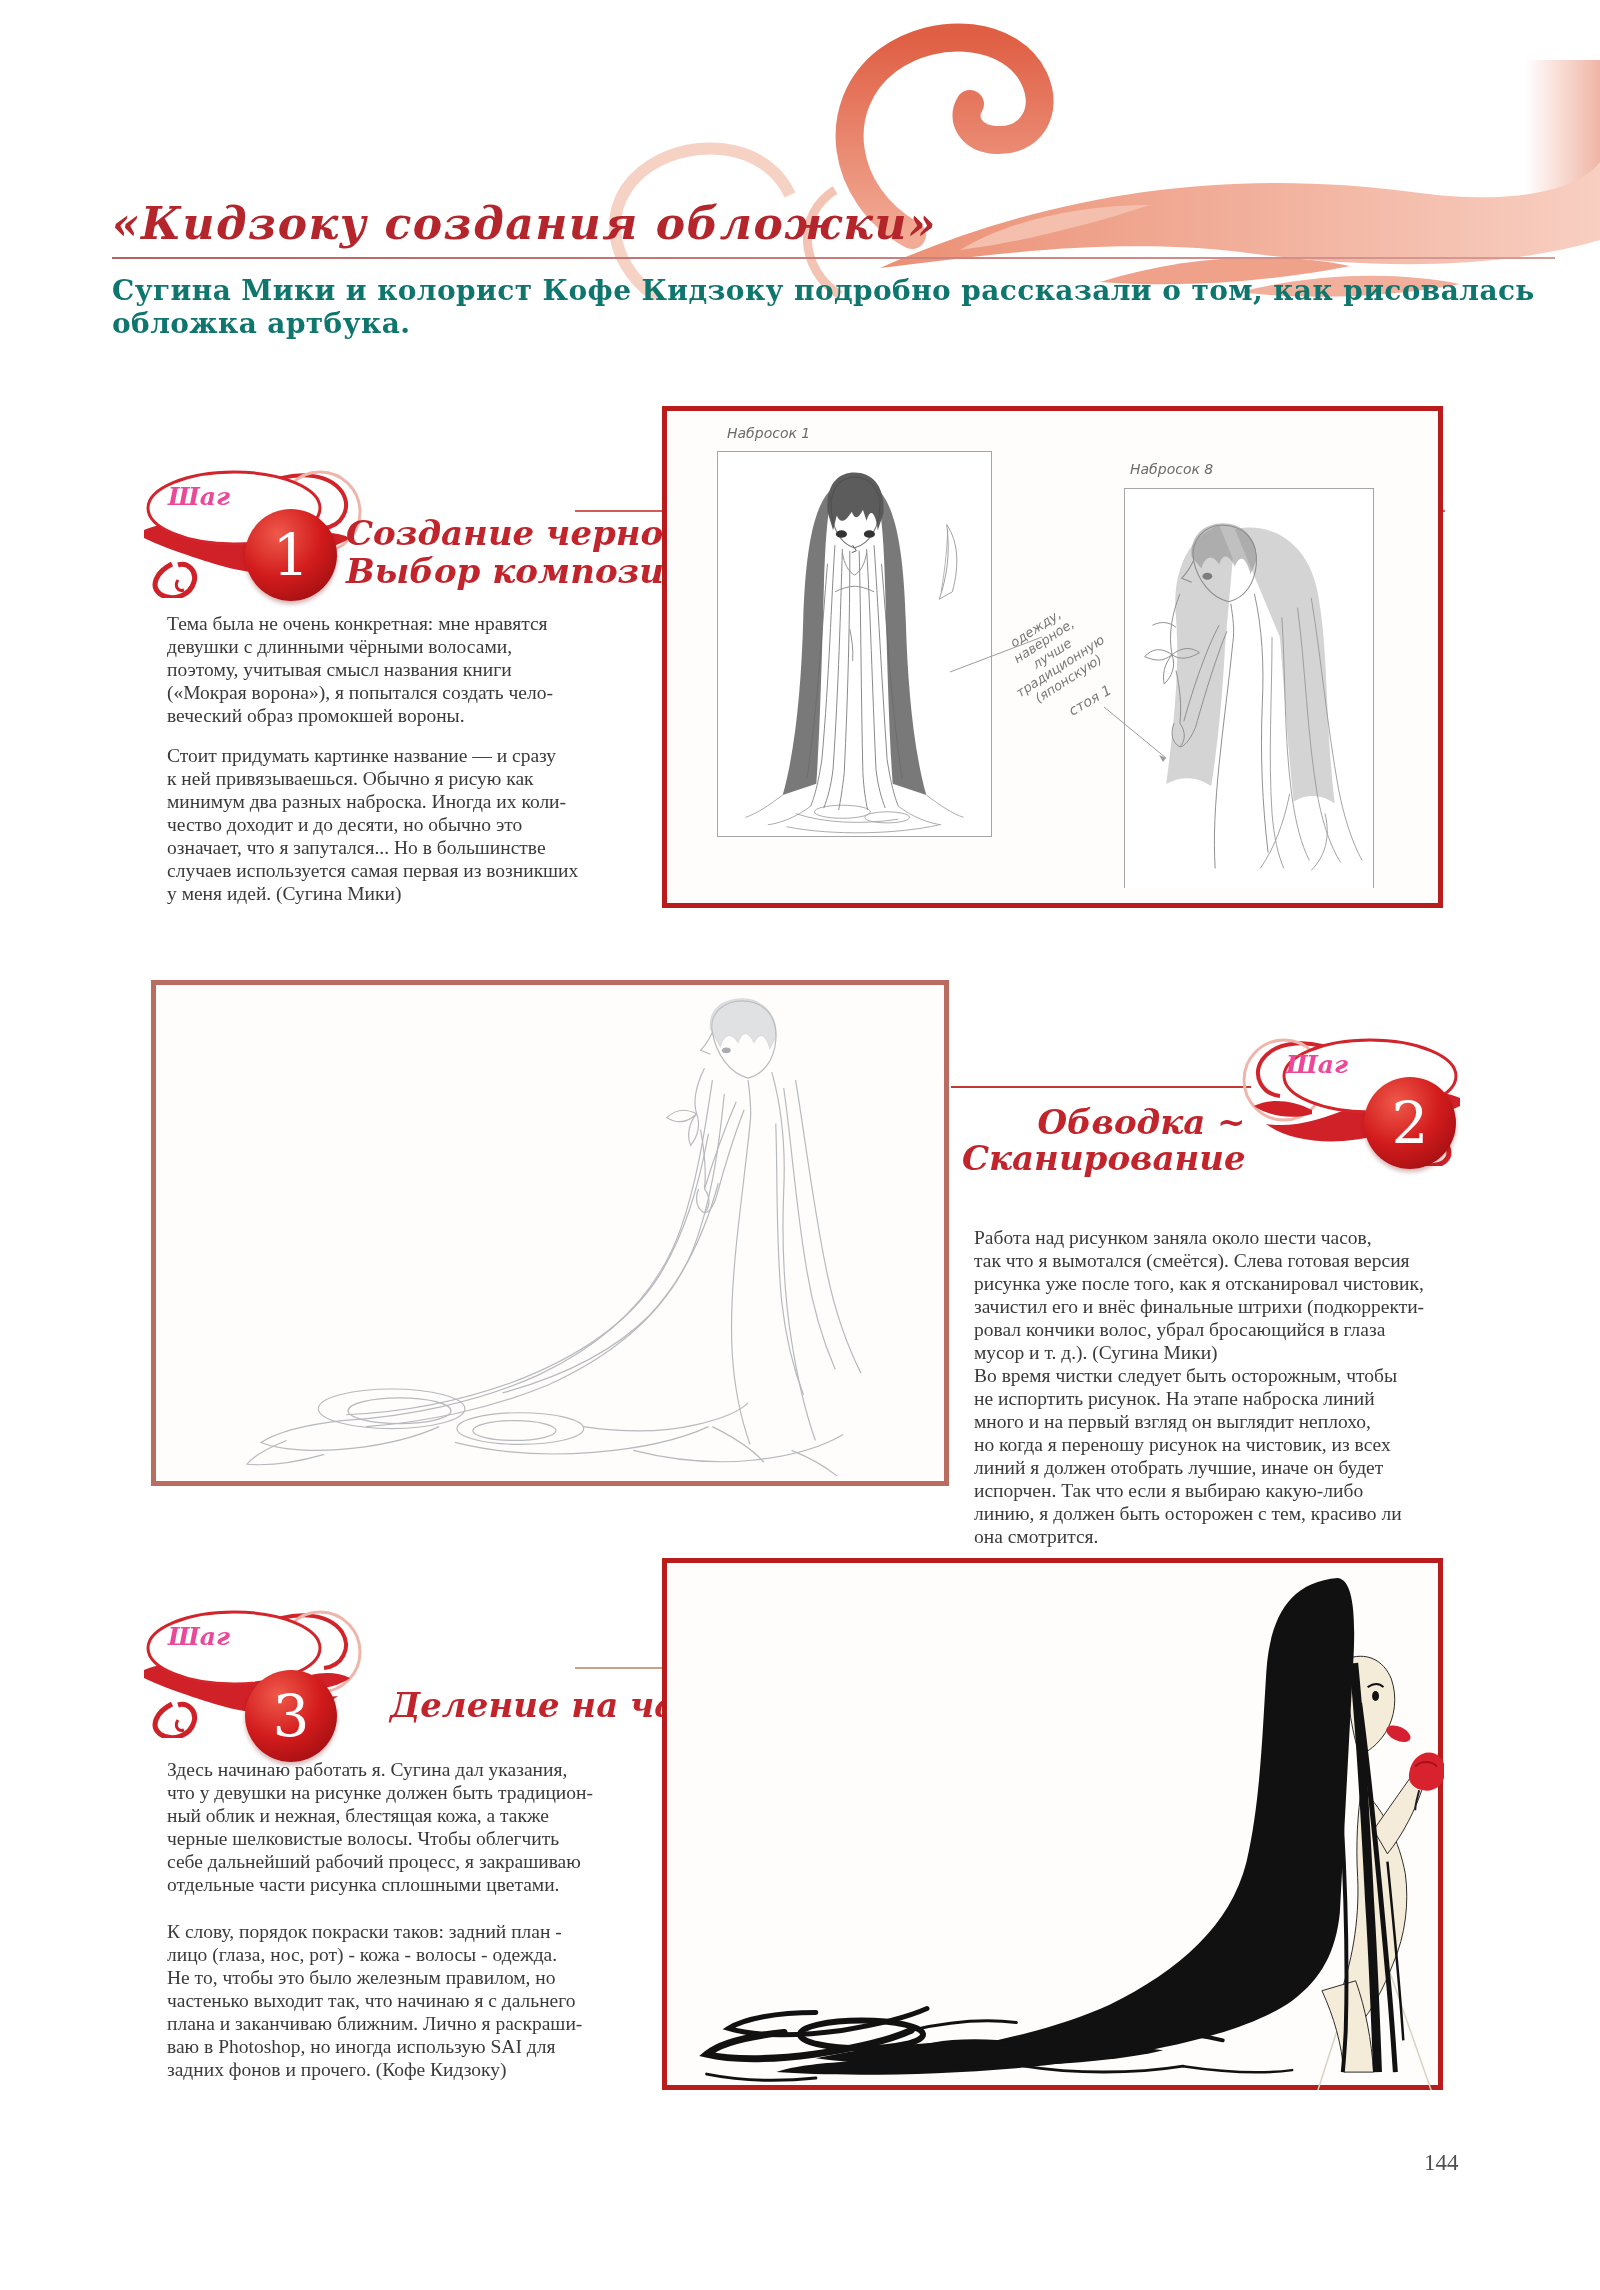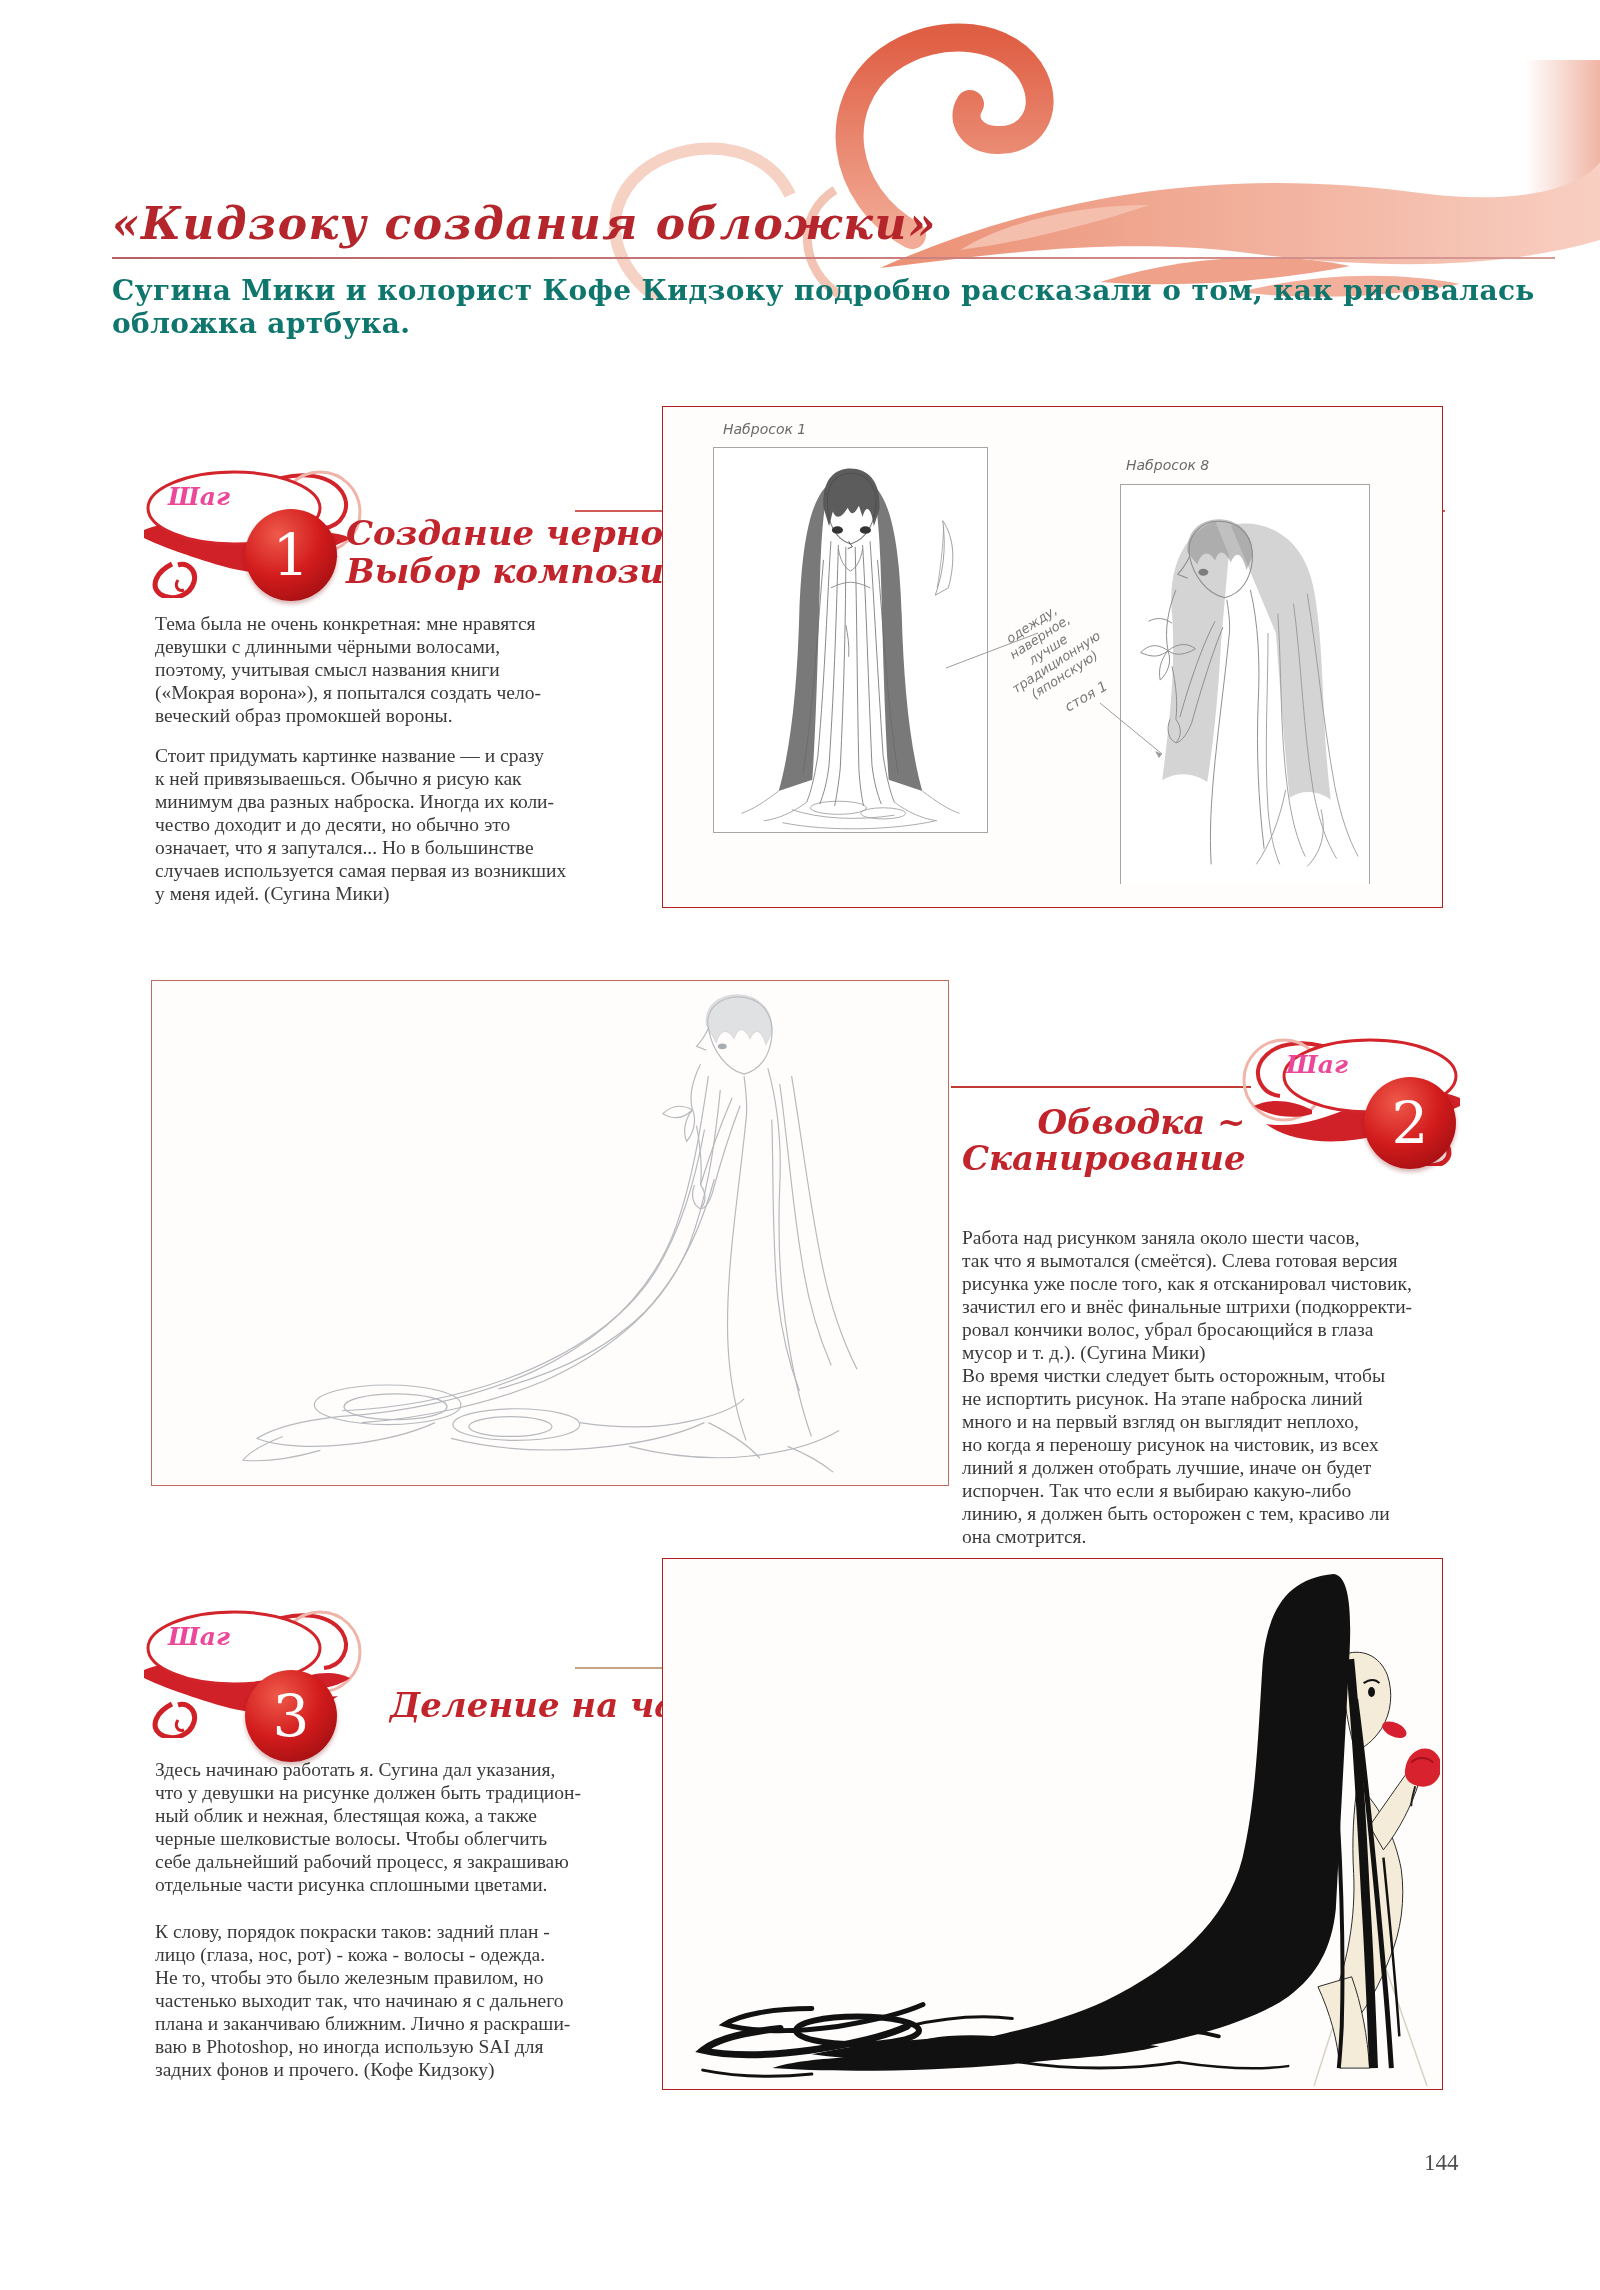--- a/index.html
+++ b/index.html
@@ -9,31 +9,31 @@
   .pre{white-space:pre-line;}
 
   
   .title{font-family:"DejaVu Serif",serif;font-style:italic;font-weight:bold;
          color:#b4262c;font-size:44px;letter-spacing:1.5px;}
   .subtitle{font-family:"DejaVu Serif",serif;font-weight:bold;
             color:#0f766e;font-size:28px;letter-spacing:.4px;}
   .rule{height:2px;background:linear-gradient(to right,#b85f63,#d89b95);}
   .step-heading{font-family:"DejaVu Serif",serif;font-style:italic;font-weight:bold;
                 color:#c2242c;font-size:34px;line-height:38px;}
-  .body-text{color:#3a3a3a;font-size:19.5px;line-height:23px;text-align:left;}
+  .body-text{color:#3a3a3a;font-size:19.5px;line-height:23px;text-align:left;margin-left:12px;}
   .body-text .para2{margin-top:17px;}
   .badge-word{font-family:"DejaVu Serif",serif;font-style:italic;font-weight:bold;
               color:#ec4899;font-size:25px;}
   .num-circle{width:92px;height:92px;border-radius:50%;
               background:radial-gradient(circle at 36% 28%,#ef5a4b 0%,#d21b1c 48%,#8d0a0e 100%);
               color:#fff;display:flex;align-items:center;justify-content:center;
               font-family:"DejaVu Serif",serif;font-size:58px;
               box-shadow:0 3px 4px rgba(120,10,10,.3);}
   .thin-line{height:2px;}
-  .figure-box{background:#fffdfc;border:1px solid #b91c1c;box-sizing:border-box;}
+  .figure-box{background:#fffdfc;border:5px solid #b91c1c;box-sizing:border-box;}
   .panel{border:1px solid #a5a5a5;background:#fff;box-sizing:border-box;overflow:hidden;}
   .hand{font-family:"DejaVu Sans",sans-serif;font-style:italic;color:#6a6a6a;font-size:14px;}
   .note{font-family:"DejaVu Sans",sans-serif;font-style:italic;color:#787878;font-size:13px;
         line-height:15px;text-align:center;}
   .pagenum{font-family:"Liberation Serif",serif;color:#4f4f4f;font-size:23px;}
 </style>
 </head>
 <body>
 
 <div class="page">

